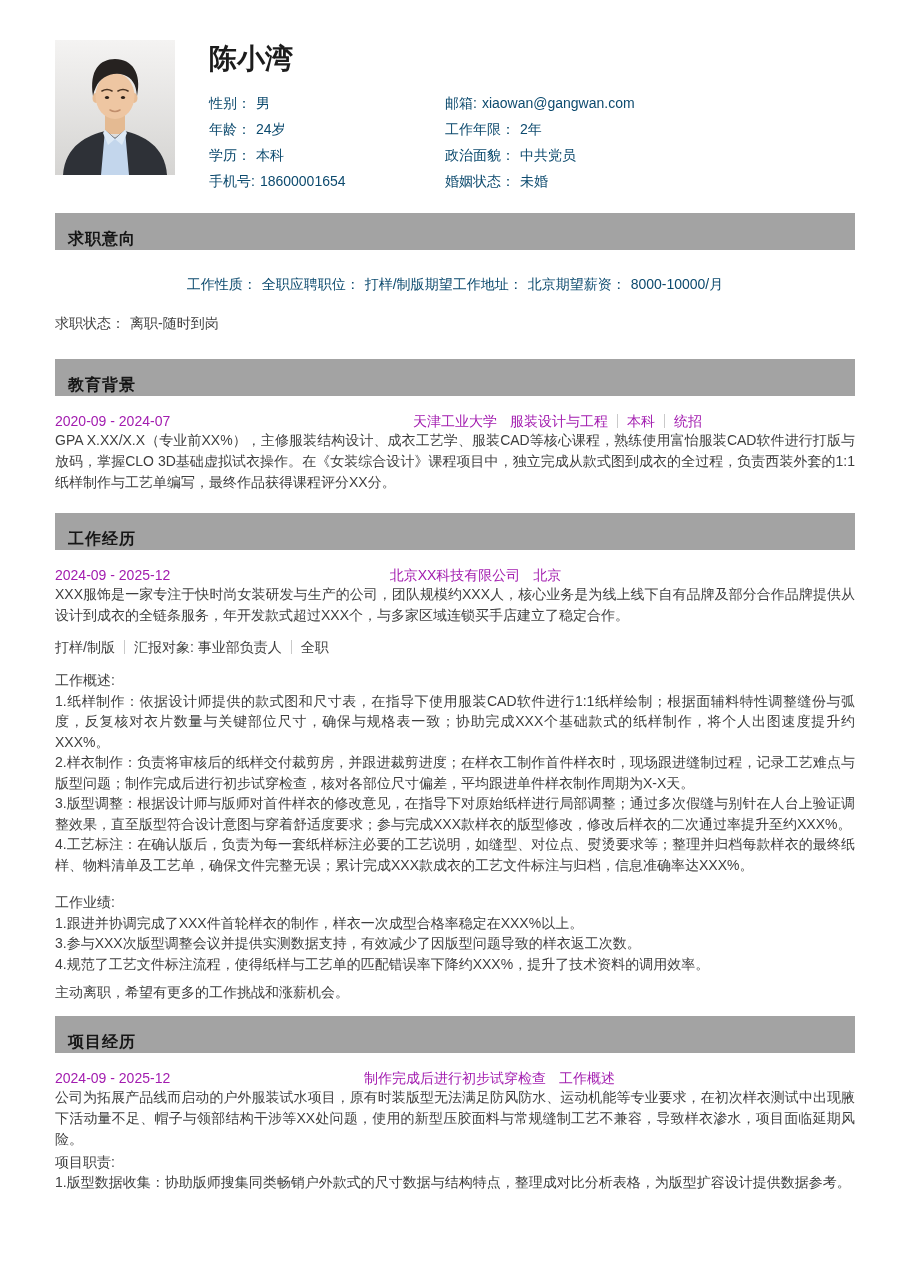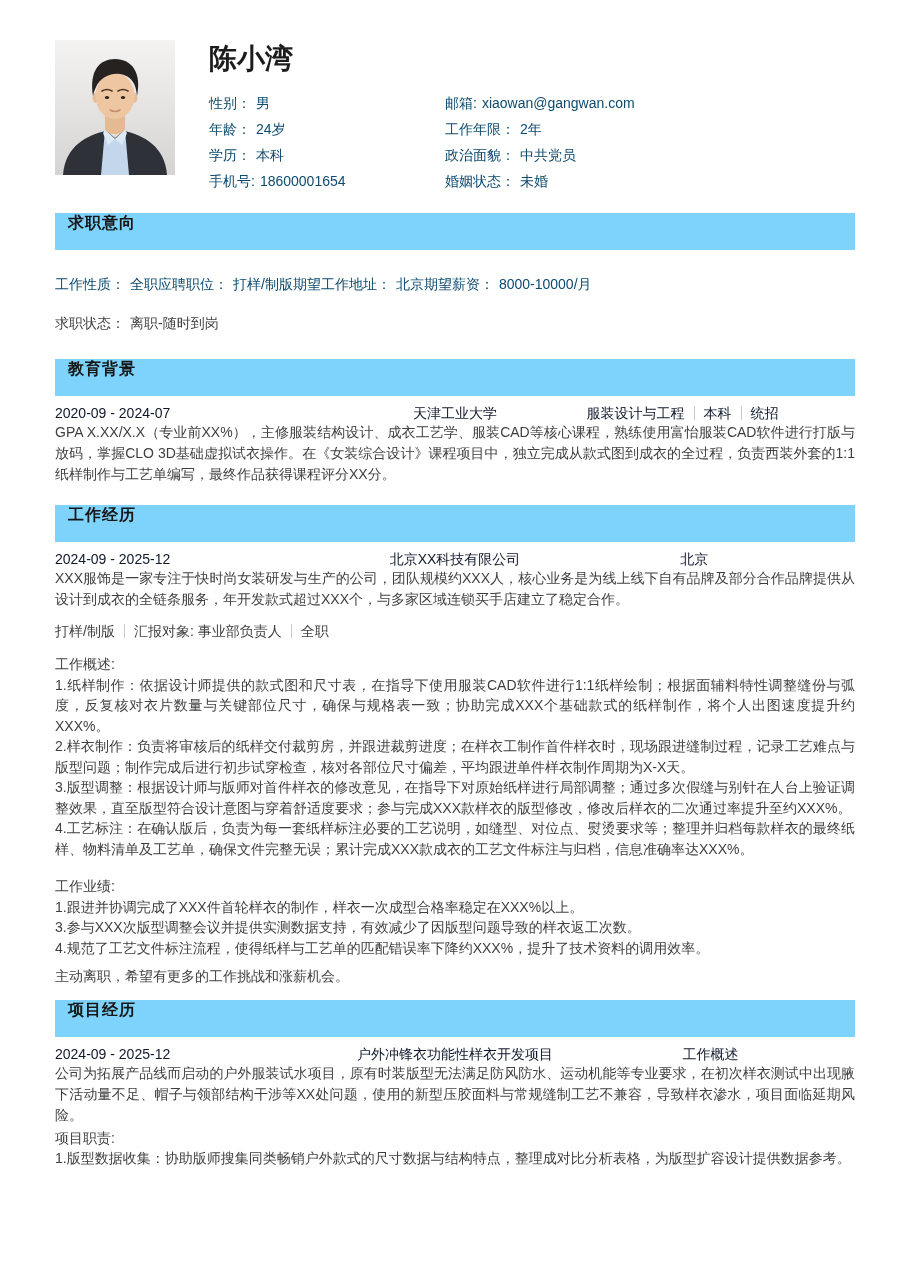--- a/index.html
+++ b/index.html
@@ -14,36 +14,36 @@
   
   .profile { display:flex; margin-bottom:23px; }
   .photo { width:120px; height:135px; flex:none; overflow:hidden; }
   .profile-info { flex:1; padding-left:34px; }
   .name { font-size:28px; font-weight:bold; color:#1c1c1c; margin:3px 0 19px; line-height:1.15; }
   .detail-grid { display:grid; grid-template-columns:236px 1fr; row-gap:8px; }
   .field { line-height:18px; color:#0c4a6e; }
   .field .val { margin-left:5px; }
 
   
-  .sec-bar { background:#7dd3fc; height:37px; display:flex; align-items:flex-start; padding:0 13px; }
+  .sec-bar { background:#a3a3a3; height:37px; display:flex; align-items:flex-end; padding:0 13px; }
   .sec-title { font-size:16px; font-weight:bold; color:#161616; letter-spacing:1px; }
 
   
-  .intent-row { display:flex; justify-content:flex-start; margin-top:25px; line-height:18px; }
+  .intent-row { display:flex; justify-content:center; margin-top:25px; line-height:18px; }
   .intent-row .val, .intent-row2 .val { margin-left:5px; }
   .intent-row2 { margin-top:21px; line-height:18px; }
   .sec-edu { margin-top:27px; }
   .sec-work { margin-top:20px; }
   .sec-proj { margin-top:13px; }
 
   
-  .head-row { display:grid; grid-template-columns:1fr auto 1fr; align-items:center; margin-top:8px; line-height:18px; color:#0f172a;gap:13px; }
+  .head-row { display:grid; grid-template-columns:1fr auto 1fr; align-items:center; margin-top:16px; line-height:18px; color:#a21caf;gap:13px; }
   .head-left { text-align:left; }
   .head-center { text-align:center; }
-  .head-right { display:flex; justify-content:center; align-items:center; }
+  .head-right { display:flex; justify-content:flex-start; align-items:center; }
   .divider { width:1px; height:14px; background:#c9c9c9; margin:0 9px; display:inline-block; flex:none; }
 
   
   .para { line-height:21px; text-align:justify; }
   .meta-row { display:flex; align-items:center; margin-top:12px; line-height:18px; }
   .block { margin-top:14px; line-height:20.5px; }
   .block-achv { margin-top:17px; }
   .block-duty { margin-top:2px; }
   .block .item { text-align:justify; }
   .leave-note { margin-top:8px; line-height:20.5px; }
@@ -161,21 +161,21 @@
     </div>
     <p class="leave-note">主动离职，希望有更多的工作挑战和涨薪机会。</p>
   </section>
 
   <section class="sec-proj">
     <div class="sec-bar">
       <span class="sec-title">项目经历</span>
     </div>
     <div class="head-row">
       <span class="head-left">2024-09 - 2025-12</span>
-      <span class="head-center">户外冲锋衣功能性样衣开发项目</span>
+      <span class="head-center">制作完成后进行初步试穿检查</span>
       <span class="head-right">工作概述</span>
     </div>
     <p class="para">公司为拓展产品线而启动的户外服装试水项目，原有时装版型无法满足防风防水、运动机能等专业要求，在初次样衣测试中出现腋下活动量不足、帽子与领部结构干涉等XX处问题，使用的新型压胶面料与常规缝制工艺不兼容，导致样衣渗水，项目面临延期风险。</p>
     <div class="block block-duty">
       <div class="label">项目职责:</div>
       <div class="item">1.版型数据收集：协助版师搜集同类畅销户外款式的尺寸数据与结构特点，整理成对比分析表格，为版型扩容设计提供数据参考。</div>
     </div>
   </section>
 
 </div>

